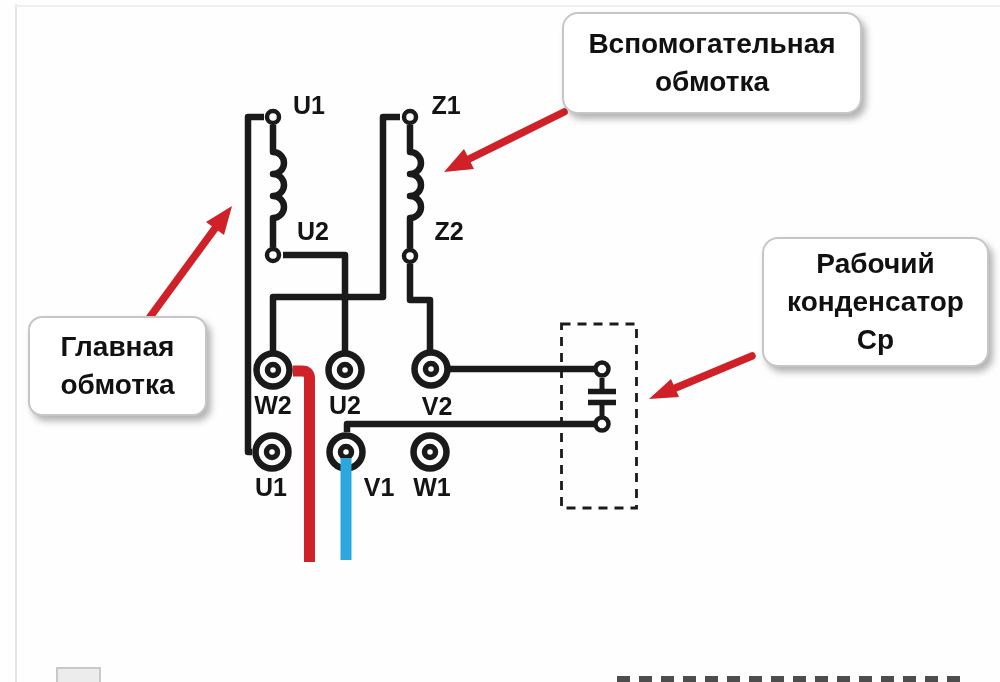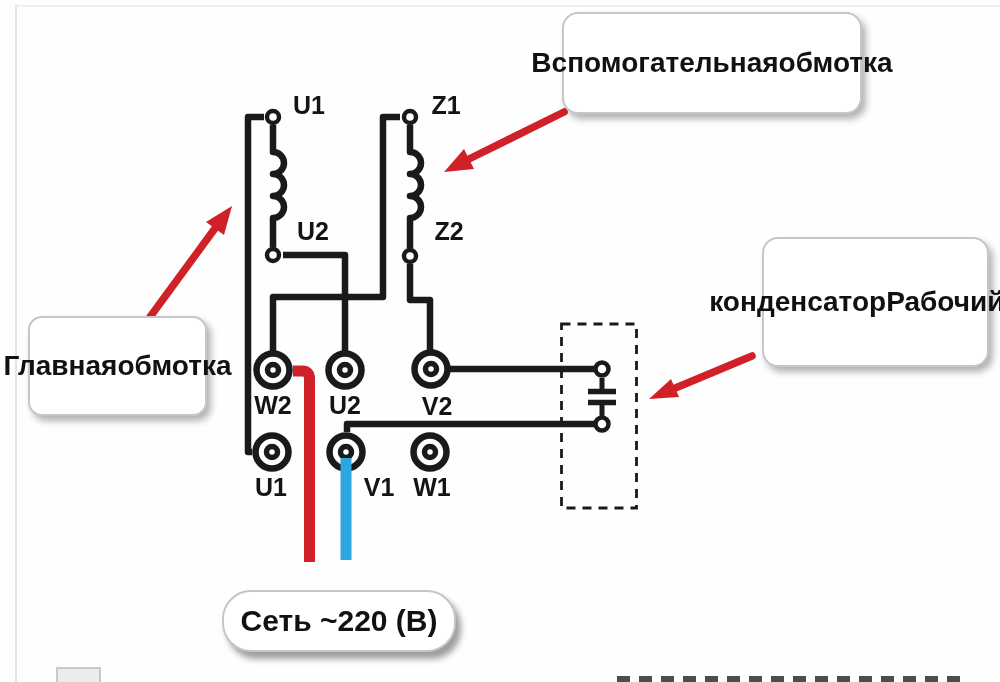--- a/index.html
+++ b/index.html
@@ -8,21 +8,21 @@
     overflow:hidden;font-family:"Liberation Sans",sans-serif;
   }
   .frame-left{position:absolute;left:15px;top:4px;bottom:0;width:2px;background:#e4e4e4;}
   .frame-top{position:absolute;left:15px;top:5px;right:0;height:2px;background:#efefef;}
   svg{position:absolute;left:0;top:0;}
   svg text{font-family:"Liberation Sans",sans-serif;font-weight:bold;fill:#141414;}
   .tlabel{font-size:25px;}
   .callout{
     position:absolute;background:#fff;border:2px solid #c6c6c6;border-radius:16px;
     box-shadow:4px 5px 7px rgba(0,0,0,0.30);
-    display:flex;flex-direction:row;align-items:center;justify-content:center;
+    display:flex;flex-direction:column;align-items:center;justify-content:center;
     font-weight:bold;color:#111;font-size:28px;line-height:38px;text-align:center;
   }
   .callout-aux{left:562px;top:12px;width:296px;height:98px;}
   .callout-cap{left:762px;top:237px;width:223px;height:126px;}
   .callout-main{left:28px;top:316px;width:175px;height:96px;border-radius:14px;}
   .callout-power{
     left:222px;top:590px;width:230px;height:58px;border-radius:29px;
     font-size:30px;box-shadow:5px 7px 6px rgba(0,0,0,0.38);
   }
   .bottom-dashes{
@@ -120,30 +120,27 @@
       </g>
     </g>
   </svg>
 
   <div class="callout callout-aux">
     <span>Вспомогательная</span>
     <span>обмотка</span>
   </div>
 
   <div class="callout callout-cap">
+    <span>Рабочий</span>
     <span>конденсатор</span>
-    <span>Рабочий</span>
     <span>Ср</span>
   </div>
 
   <div class="callout callout-main">
     <span>Главная</span>
     <span>обмотка</span>
   </div>
 
-  <div class="callout callout-power">
-    <span>Сеть ~220 (В)</span>
-  </div>
 
   <div class="corner-chip"></div>
   <div class="bottom-dashes"></div>
 
 </div>
 
 </body></html>

